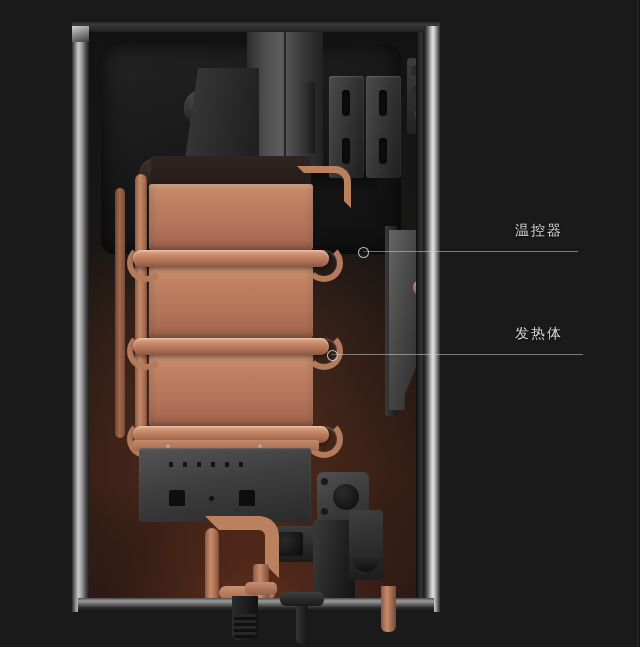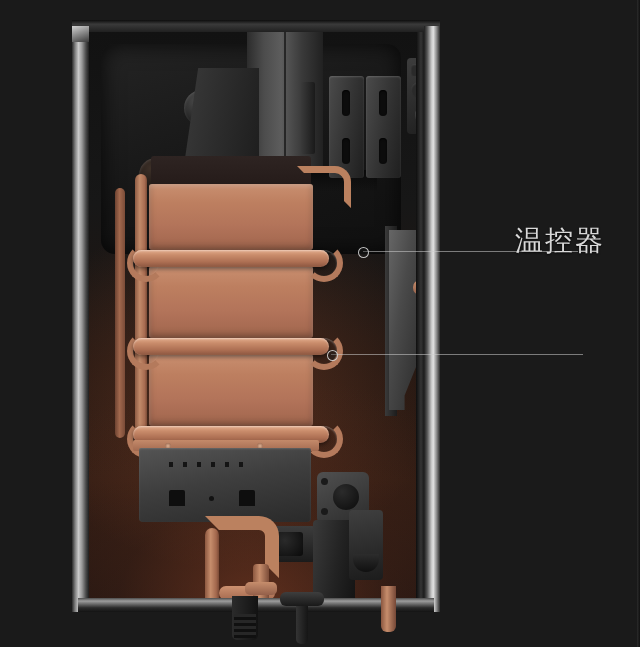--- a/index.html
+++ b/index.html
@@ -206,21 +206,21 @@
   .rbracket{position:absolute;left:300px;top:200px;width:30px;height:180px;
     background:linear-gradient(100deg,#666666 0%,#4a4a4a 40%,#2c2c2c 100%);
     clip-path:polygon(0% 0%,100% 0%,100% 72%,52% 92%,52% 100%,0% 100%);}
   .rbracket2{position:absolute;left:296px;top:196px;width:12px;height:190px;
     background:linear-gradient(90deg,#3a3a3a,#1c1c1c);}
 
   
   .leader{position:absolute;height:1px;background:rgba(205,205,205,.55);}
   .leader-dot{position:absolute;width:9px;height:9px;border-radius:50%;
     border:1px solid rgba(222,222,222,.85);background:rgba(30,30,30,.35);}
-  .label{position:absolute;color:#d9d9d9;font-size:28px;letter-spacing:2px;
+  .label{position:absolute;color:#d9d9d9;font-size:14px;letter-spacing:2px;
     text-shadow:0 1px 2px rgba(0,0,0,.8);white-space:nowrap;}
 
   .lbl-thermo{left:515px;top:222px;}
   .ln-thermo{left:363px;top:251px;width:215px;}
   .dot-thermo{left:358px;top:247px;}
 
   .lbl-heater{left:515px;top:325px;}
   .ln-heater{left:331px;top:354px;width:252px;}
   .dot-heater{left:327px;top:350px;}
 </style>
@@ -327,15 +327,16 @@
   <div class="botpipe bp1"></div>
   <div class="botpipe bp2"></div>
   <div class="pipe-r-bot"></div>
 
   <div class="leader ln-thermo"></div>
   <div class="leader-dot dot-thermo"></div>
   <div class="label lbl-thermo">温控器</div>
 
   <div class="leader ln-heater"></div>
   <div class="leader-dot dot-heater"></div>
+  <div class="label lbl-heater">发热体</div>
 
   <div class="edge-right"></div>
 </div>
 
 </body></html>

